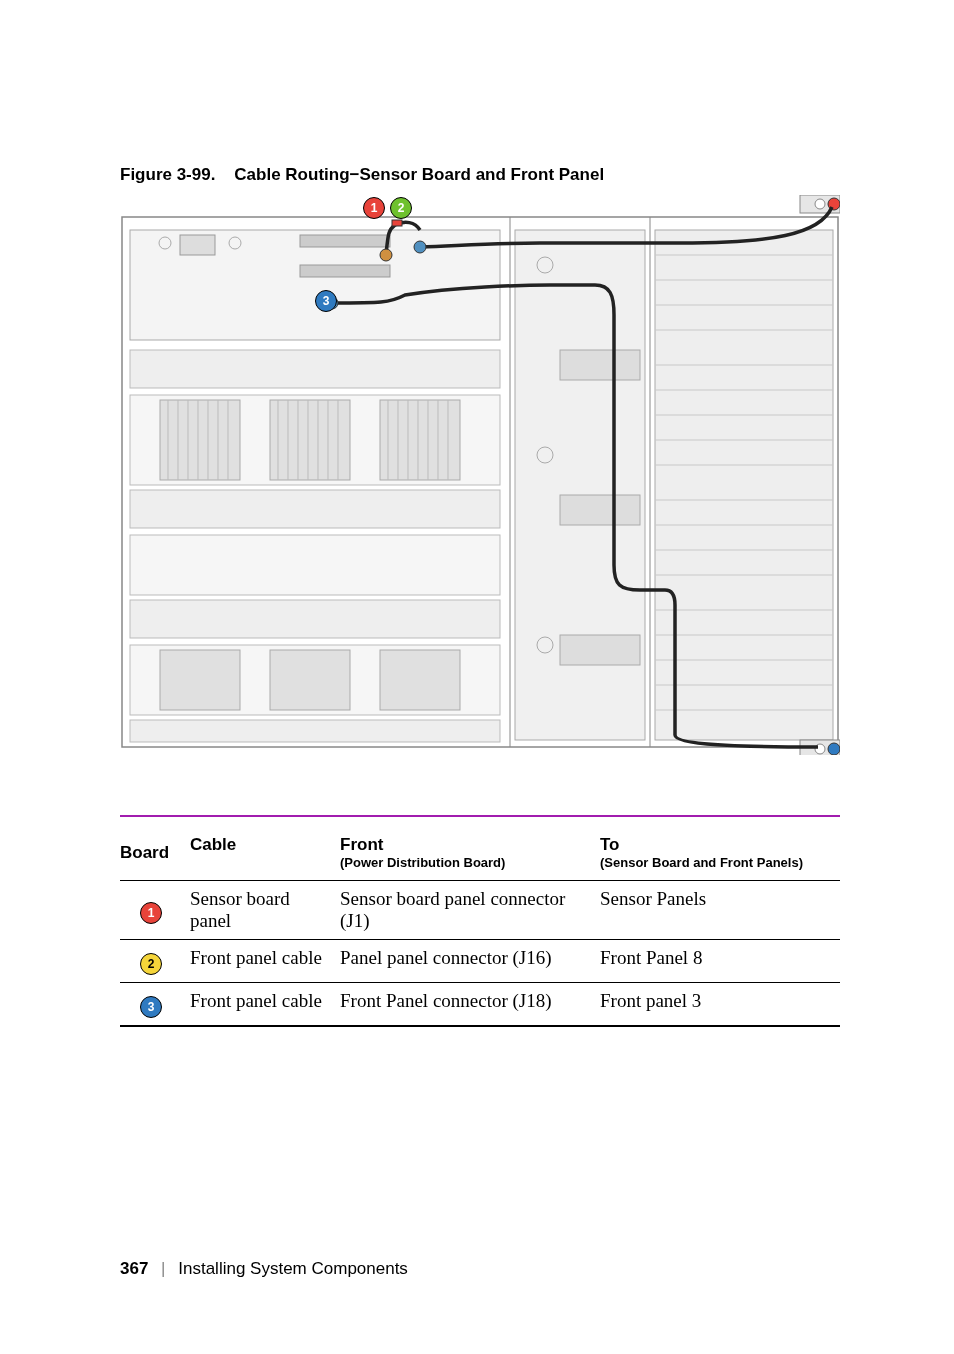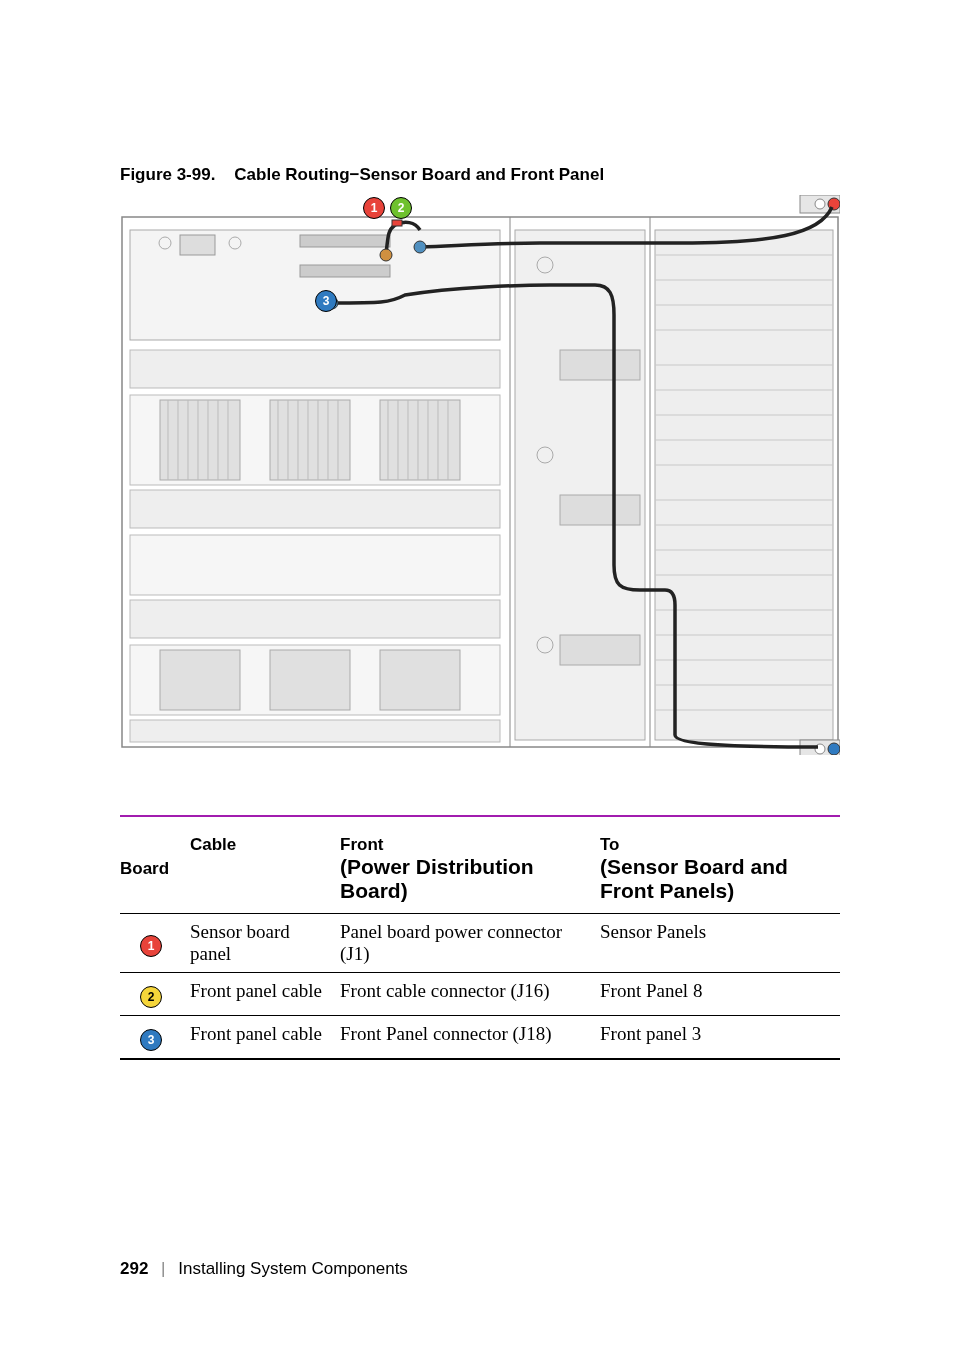--- a/index.html
+++ b/index.html
@@ -64,21 +64,21 @@
       text-align: left;
       font-weight: bold;
       font-size: 17px;
       padding: 18px 8px 10px 0;
       vertical-align: top;
       border-top: 2px solid #a21caf;
       border-bottom: 1px solid #000;
     }
     .routing-table thead th .subhead {
       display: block;
-      font-size: 21px;
+      font-size: 13px;
     }
     .routing-table tbody td {
       padding: 7px 8px 7px 0;
       vertical-align: top;
       border-bottom: 1px solid #000;
       font-family: Georgia, 'Times New Roman', serif;
     }
     .routing-table tbody tr:last-child td {
       border-bottom: 2px solid #000;
     }
@@ -280,39 +280,39 @@
         <span class="subhead">(Sensor Board and Front Panels)</span>
       </th>
     </tr>
   </thead>
   <tbody>
     <tr>
       <td class="item-col">
         <span class="badge badge-1">1</span>
       </td>
       <td>Sensor board panel</td>
-      <td>Panel board power connector (J1)</td>
+      <td>Sensor board panel connector (J1)</td>
       <td>Sensor Panels</td>
     </tr>
     <tr>
       <td class="item-col">
         <span class="badge badge-2">2</span>
       </td>
       <td>Front panel cable</td>
-      <td>Front cable connector (J16)</td>
+      <td>Panel panel connector (J16)</td>
       <td>Front Panel 8</td>
     </tr>
     <tr>
       <td class="item-col">
         <span class="badge badge-3">3</span>
       </td>
       <td>Front panel cable</td>
       <td>Front Panel connector (J18)</td>
       <td>Front panel 3</td>
     </tr>
   </tbody>
 </table>
 
 <div class="page-footer">
-  <span class="page-num">292</span>
+  <span class="page-num">367</span>
   <span class="footer-sep">|</span>
   <span>Installing System Components</span>
 </div>
 
 </body></html>

